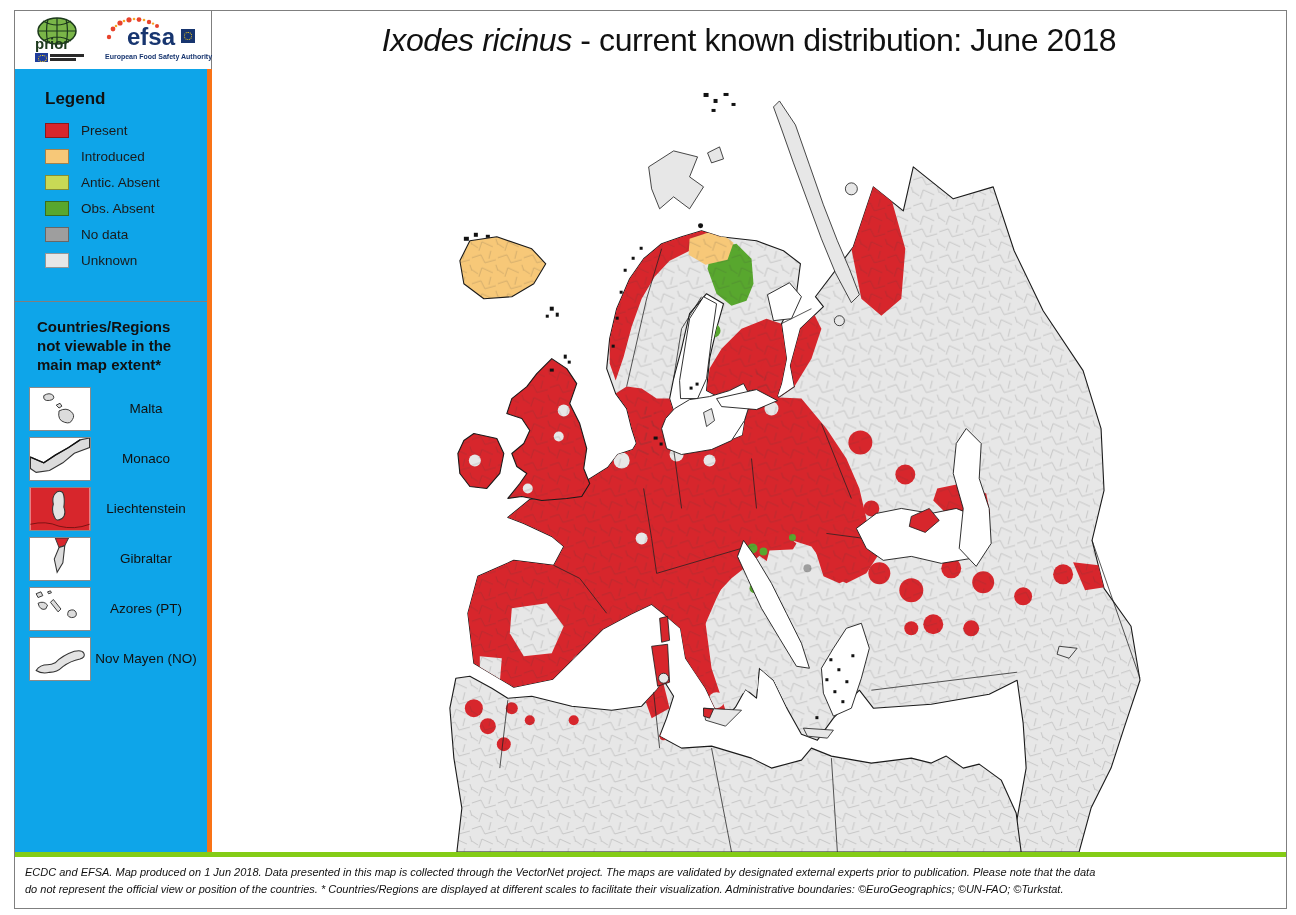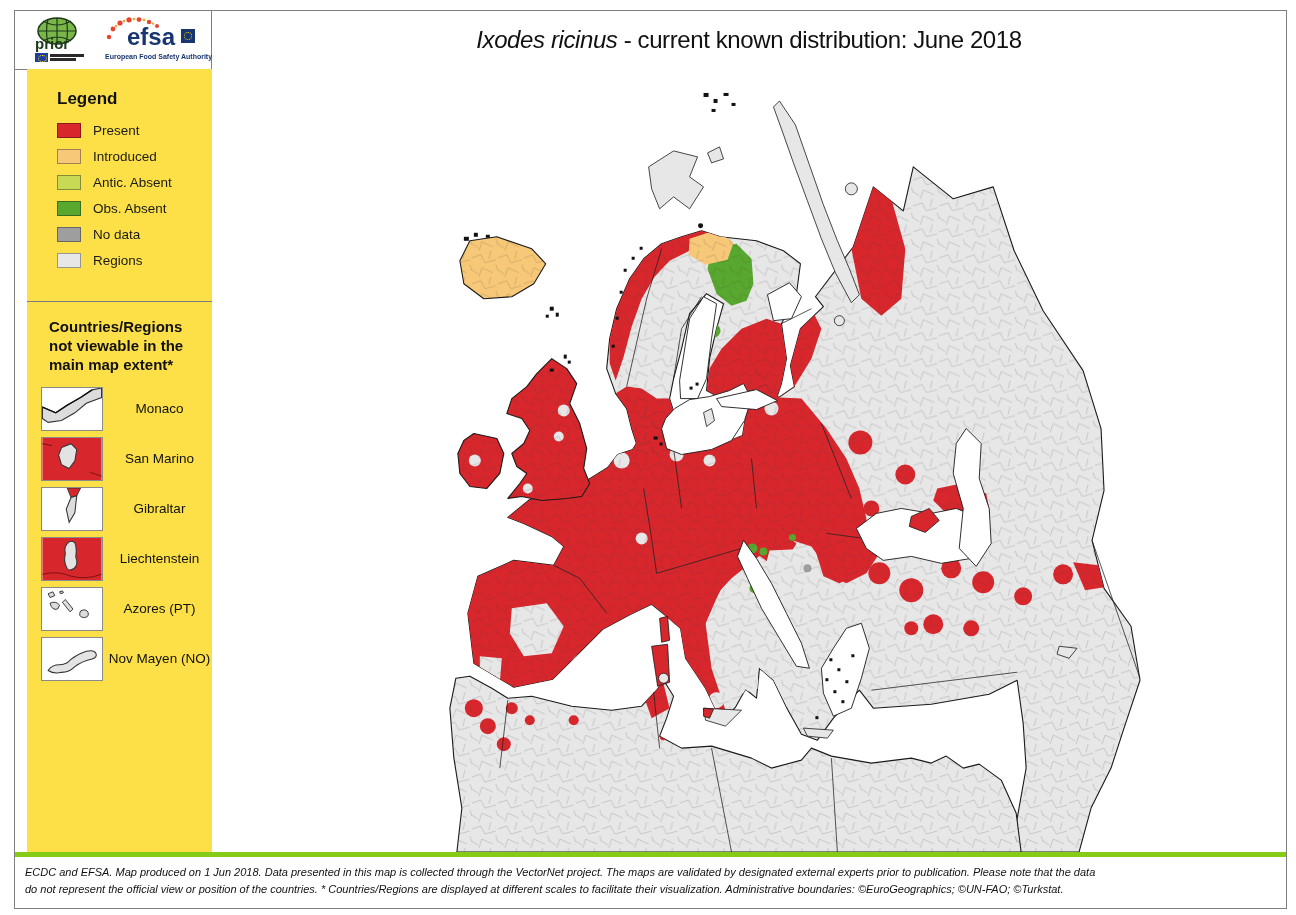--- a/index.html
+++ b/index.html
@@ -2,41 +2,41 @@
 <html style="--present: #d7262c; --introduced: #f7c878; --antic_absent: #c8d955; --obs_absent: #58a72e; --no_data: #9e9e9e; --unknown: #e7e7e7; --panel_border: #7f7f7f;"><head>
 <meta charset="utf-8">
 <style>
   html,body{margin:0;padding:0;background:#fff;}
   body{width:1296px;height:915px;position:relative;font-family:"Liberation Sans",sans-serif;color:#111;overflow:hidden;}
   .outer{position:absolute;left:14px;top:10px;width:1271px;height:897px;border:1px solid #7f7f7f;background:#fff;}
   
   .header{position:absolute;left:0;top:0;width:100%;height:58px;border-bottom:1px solid #7f7f7f;display:flex;}
   .logo-cell{width:197px;height:100%;border-right:1px solid #7f7f7f;display:flex;align-items:center;justify-content:center;gap:14px;box-sizing:border-box;}
   .title-cell{flex:1;display:flex;align-items:center;justify-content:center;}
-  .map-title{font-size:24px;letter-spacing:-0.4px;white-space:nowrap;}
+  .map-title{font-size:32px;letter-spacing:-0.4px;white-space:nowrap;}
   .map-title .it{font-style:italic;}
   
   .ecdc{position:relative;width:62px;height:46px;}
   .ecdc .globe{position:absolute;left:8px;top:0;width:40px;height:28px;}
   .ecdc .word{position:absolute;left:6px;top:18px;font-size:15px;font-weight:bold;color:#1d3a1d;letter-spacing:0;}
   .ecdc .row{position:absolute;left:6px;top:36px;display:flex;gap:2px;align-items:center;}
   .euflag{width:13px;height:9px;background:#1f3d9c;position:relative;}
   .euflag:after{content:"";position:absolute;left:3px;top:2px;width:7px;height:5px;border:1px dotted #ffd617;border-radius:50%;}
   .ecdc .tinytxt{display:flex;flex-direction:column;gap:1px;}
   .ecdc .tinytxt i{display:block;width:34px;height:3px;background:#2a2a2a;}
   .ecdc .tinytxt i:last-child{width:26px;}
   
   .efsa{position:relative;width:92px;height:46px;}
   .efsa .stars{position:absolute;left:0;top:0;width:60px;height:26px;}
   .efsa .word{position:absolute;left:22px;top:8px;font-size:24px;font-weight:bold;color:#17356f;line-height:1;}
   .efsa .sq{position:absolute;left:76px;top:12px;width:14px;height:14px;background:#17356f;}
   .efsa .sq:after{content:"";position:absolute;left:3px;top:3px;width:6px;height:6px;border:1px dotted #ffd617;border-radius:50%;}
   .efsa .sub{position:absolute;left:0;top:36px;font-size:7px;font-weight:bold;color:#17356f;white-space:nowrap;}
   
-  .sidebar{position:absolute;left:12px;top:58px;width:197px;height:783px;border-right:2px solid #f97316;box-sizing:border-box;background:#fde047;}
+  .sidebar{position:absolute;left:0;top:58px;width:197px;height:783px;border-right:5px solid #f97316;box-sizing:border-box;background:#0ea5e9;}
   .legend-sec{position:absolute;left:0;top:0;width:100%;height:233px;border-bottom:1px solid #7f7f7f;box-sizing:border-box;padding:20px 0 0 30px;}
   .legend-sec h2{margin:0 0 14px 0;font-size:17px;}
   .lg-row{display:flex;align-items:center;gap:12px;margin-bottom:11px;}
   .lg-sw{width:24px;height:15px;border:1px solid rgba(0,0,0,.35);box-sizing:border-box;}
   .lg-lab{font-size:13.5px;color:#1a1a1a;text-align:center;}
   .inset-sec{position:absolute;left:0;top:233px;width:100%;bottom:0;padding:16px 6px 0 14px;box-sizing:border-box;}
   .inset-sec h3{margin:0 0 10px 8px;font-size:15px;line-height:1.25;width:160px;}
   .ins-row{display:flex;align-items:center;height:50px;}
   .ins-thumb{width:62px;height:44px;border:1px solid #8a8a8a;background:#fff;flex:0 0 auto;box-sizing:border-box;}
   .ins-thumb svg{display:block;width:100%;height:100%;}
@@ -128,68 +128,68 @@
       <div class="lg-row">
         <span class="lg-sw" style="background-color: rgb(88, 167, 46);"></span>
         <span class="lg-lab">Obs. Absent</span>
       </div>
       <div class="lg-row">
         <span class="lg-sw" style="background-color: rgb(158, 158, 158);"></span>
         <span class="lg-lab">No data</span>
       </div>
       <div class="lg-row">
         <span class="lg-sw" style="background-color: rgb(231, 231, 231);"></span>
-        <span class="lg-lab">Regions</span>
+        <span class="lg-lab">Unknown</span>
       </div>
     </div>
 
     <div class="inset-sec">
       <h3>Countries/Regions not viewable in the main map extent*</h3>
 
+      <div class="ins-row">
+        <div class="ins-thumb">
+          <svg viewBox="0 0 62 44">
+              <path d="M14 8 q6 -4 10 0 q2 4 -4 5 q-7 1 -6 -5z" fill="#dcdcdc" stroke="#333" stroke-width="1"></path>
+              <path d="M27 18 l4 -2 2 3 -3 2z" fill="#dcdcdc" stroke="#333" stroke-width="1"></path>
+              <path d="M30 24 q8 -4 13 1 q4 4 1 8 q-2 5 -8 3 q-8 -2 -6 -12z" fill="#dcdcdc" stroke="#333" stroke-width="1"></path>
+            </svg>
+        </div>
+        <div class="ins-lab">Malta</div>
+      </div>
 
       <div class="ins-row">
         <div class="ins-thumb">
           <svg viewBox="0 0 62 44">
               <path d="M0 20 L14 26 26 18 40 10 52 2 62 0 62 10 46 16 34 26 20 34 6 36 0 32z" fill="#dcdcdc" stroke="#333" stroke-width="1.2"></path>
               <path d="M0 20 L14 26 26 18 40 10 52 2" fill="none" stroke="#111" stroke-width="1.4"></path>
             </svg>
         </div>
         <div class="ins-lab">Monaco</div>
       </div>
 
-      <div class="ins-row">
-        <div class="ins-thumb">
-          <svg viewBox="0 0 62 44">
-              <rect width="62" height="44" fill="var(--present)"></rect>
-              <path d="M20 10 L30 6 36 12 34 24 28 32 20 28 17 18z" fill="#e3e3e3" stroke="#333" stroke-width="1.1"></path>
-              <path d="M0 6 L10 8 M50 36 L62 40" stroke="#7a1212" stroke-width="1" fill="none"></path>
-            </svg>
-        </div>
-        <div class="ins-lab">San Marino</div>
-      </div>
-
-      <div class="ins-row">
-        <div class="ins-thumb">
-          <svg viewBox="0 0 62 44">
-              <path d="M26 0 L40 0 36 8 30 10z" fill="var(--present)" stroke="#333" stroke-width="1"></path>
-              <path d="M30 10 L36 8 34 26 28 36 25 22z" fill="#dcdcdc" stroke="#333" stroke-width="1.1"></path>
-            </svg>
-        </div>
-        <div class="ins-lab">Gibraltar</div>
-      </div>
 
       <div class="ins-row">
         <div class="ins-thumb">
           <svg viewBox="0 0 62 44">
               <rect width="62" height="44" fill="var(--present)"></rect>
               <path d="M28 4 q6 -2 7 4 q1 6 0 12 q3 8 -2 12 q-6 4 -8 -2 q-3 -6 -1 -13 q-2 -9 4 -13z" fill="#e3e3e3" stroke="#333" stroke-width="1.1"></path>
               <path d="M0 38 Q16 34 30 40 Q46 44 62 38" stroke="#7a1212" stroke-width="1" fill="none"></path>
             </svg>
         </div>
         <div class="ins-lab">Liechtenstein</div>
+      </div>
+
+      <div class="ins-row">
+        <div class="ins-thumb">
+          <svg viewBox="0 0 62 44">
+              <path d="M26 0 L40 0 36 8 30 10z" fill="var(--present)" stroke="#333" stroke-width="1"></path>
+              <path d="M30 10 L36 8 34 26 28 36 25 22z" fill="#dcdcdc" stroke="#333" stroke-width="1.1"></path>
+            </svg>
+        </div>
+        <div class="ins-lab">Gibraltar</div>
       </div>
 
       <div class="ins-row">
         <div class="ins-thumb">
           <svg viewBox="0 0 62 44">
               <g fill="#dcdcdc" stroke="#333" stroke-width="1">
                 <path d="M6 6 l5 -2 2 4 -5 2z"></path>
                 <path d="M8 16 q6 -3 10 2 l-2 4 q-6 2 -8 -6z"></path>
                 <path d="M24 12 l8 10 -3 3 -8 -10z"></path>
                 <path d="M40 24 q6 -3 8 2 q1 5 -5 5 q-6 -1 -3 -7z"></path>

